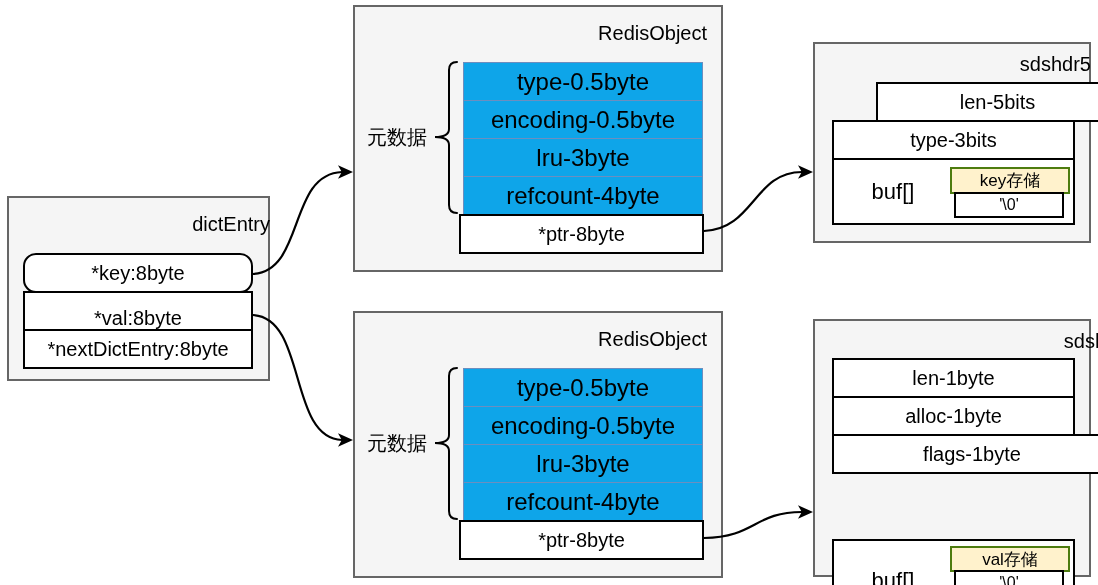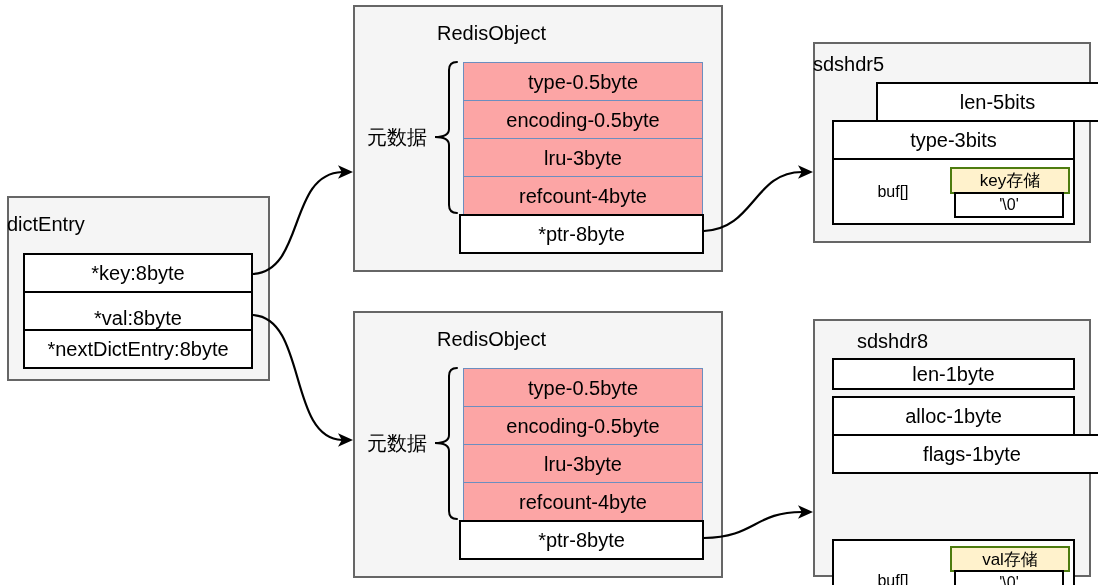--- a/index.html
+++ b/index.html
@@ -1,46 +1,46 @@
 <!DOCTYPE html>
 <html><head>
 <meta charset="utf-8">
 <style>
   html,body{margin:0;padding:0;background:#ffffff;}
   #canvas{
     position:relative;width:1098px;height:585px;background:#ffffff;
     font-family:"Liberation Sans","DejaVu Sans",sans-serif;color:#000;overflow:hidden;
   }
   .gbox{position:absolute;background:#f5f5f5;border:2px solid #666666;box-sizing:border-box;}
-  .title{position:absolute;text-align:left;font-size:20px;line-height:26px;height:26px;}
+  .title{position:absolute;text-align:right;font-size:20px;line-height:26px;height:26px;}
   .row{position:absolute;background:#ffffff;border:2px solid #000000;box-sizing:border-box;
        display:flex;align-items:center;justify-content:center;font-size:20px;}
-  .brow{position:absolute;background:#fca5a5;border:1.5px solid #6c8ebf;box-sizing:border-box;
-       display:flex;align-items:center;justify-content:center;font-size:20px;}
+  .brow{position:absolute;background:#0ea5e9;border:1.5px solid #6c8ebf;box-sizing:border-box;
+       display:flex;align-items:center;justify-content:center;font-size:24px;}
   .meta{position:absolute;width:88px;text-align:center;font-size:20px;line-height:26px;height:26px;}
   .buf-label{position:absolute;left:0;top:0;width:118px;height:100%;
-       display:flex;align-items:center;justify-content:center;font-size:16px;}
+       display:flex;align-items:center;justify-content:center;font-size:22px;}
   .cell-yellow{position:absolute;background:#fff2cc;border:2px solid #4d7c0f;box-sizing:border-box;
        display:flex;align-items:center;justify-content:center;font-size:17px;}
   .cell-white{position:absolute;background:#ffffff;border:2px solid #000000;box-sizing:border-box;
        display:flex;align-items:center;justify-content:center;font-size:16px;}
   .bufrow{position:relative;}
   svg.overlay{position:absolute;left:0;top:0;width:1098px;height:585px;pointer-events:none;z-index:5;}
   svg.overlay path{fill:none;stroke:#000;stroke-width:2.2;stroke-linecap:round;}
   svg.overlay path.brace{stroke-width:2;}
   svg.overlay polygon{fill:#000;stroke:none;}
 </style>
 </head>
 <body>
 
 <div id="canvas">
 
   <div class="gbox" style="left:7px;top:196px;width:263px;height:185px;"></div>
   <div class="title" style="left:7px;top:211px;width:263px;">dictEntry</div>
-  <div class="row" style="left:23px;top:253px;width:230px;height:40px;">*key:8byte</div>
+  <div class="row" style="left:23px;top:253px;width:230px;height:40px;border-radius:13px;">*key:8byte</div>
   <div class="row" style="left:23px;top:291px;width:230px;height:55px;">*val:8byte</div>
   <div class="row" style="left:23px;top:329px;width:230px;height:40px;">*nextDictEntry:8byte</div>
 
   <div class="gbox" style="left:353px;top:5px;width:370px;height:267px;"></div>
   <div class="title" style="left:437px;top:20px;width:270px;">RedisObject</div>
   <div class="meta" style="left:353px;top:124px;">元数据</div>
   <div class="brow" style="left:463px;top:62px;width:240px;height:40px;">type-0.5byte</div>
   <div class="brow" style="left:463px;top:100px;width:240px;height:40px;">encoding-0.5byte</div>
   <div class="brow" style="left:463px;top:138px;width:240px;height:40px;">lru-3byte</div>
   <div class="brow" style="left:463px;top:176px;width:240px;height:40px;">refcount-4byte</div>
@@ -60,21 +60,21 @@
   <div class="row" style="left:832px;top:82px;width:243px;height:40px;margin-left:44px;">len-5bits</div>
   <div class="row" style="left:832px;top:120px;width:243px;height:40px;">type-3bits</div>
   <div class="row bufrow" style="left:832px;top:158px;width:243px;height:67px;justify-content:flex-start;">
     <div class="buf-label">buf[]</div>
     <div class="cell-yellow" style="left:116px;top:7px;width:120px;height:27px;">key存储</div>
     <div class="cell-white" style="left:120px;top:32px;width:110px;height:26px;">'\0'</div>
   </div>
 
   <div class="gbox" style="left:813px;top:319px;width:278px;height:258px;"></div>
   <div class="title" style="left:813px;top:328px;width:278px;padding-left:44px;">sdshdr8</div>
-  <div class="row" style="left:832px;top:358px;width:243px;height:32px;">len-1byte</div>
+  <div class="row" style="left:832px;top:358px;width:243px;height:40px;">len-1byte</div>
   <div class="row" style="left:832px;top:396px;width:243px;height:40px;">alloc-1byte</div>
   <div class="row" style="left:832px;top:434px;width:280px;height:40px;">flags-1byte</div>
   <div class="row bufrow" style="left:832px;top:472px;width:243px;height:83px;justify-content:flex-start;">
     <div class="buf-label">buf[]</div>
     <div class="cell-yellow" style="left:116px;top:5px;width:120px;height:26px;">val存储</div>
     <div class="cell-white" style="left:120px;top:29px;width:110px;height:25px;">'\0'</div>
 
   </div>
 
   <svg class="overlay" viewBox="0 0 1098 585">

